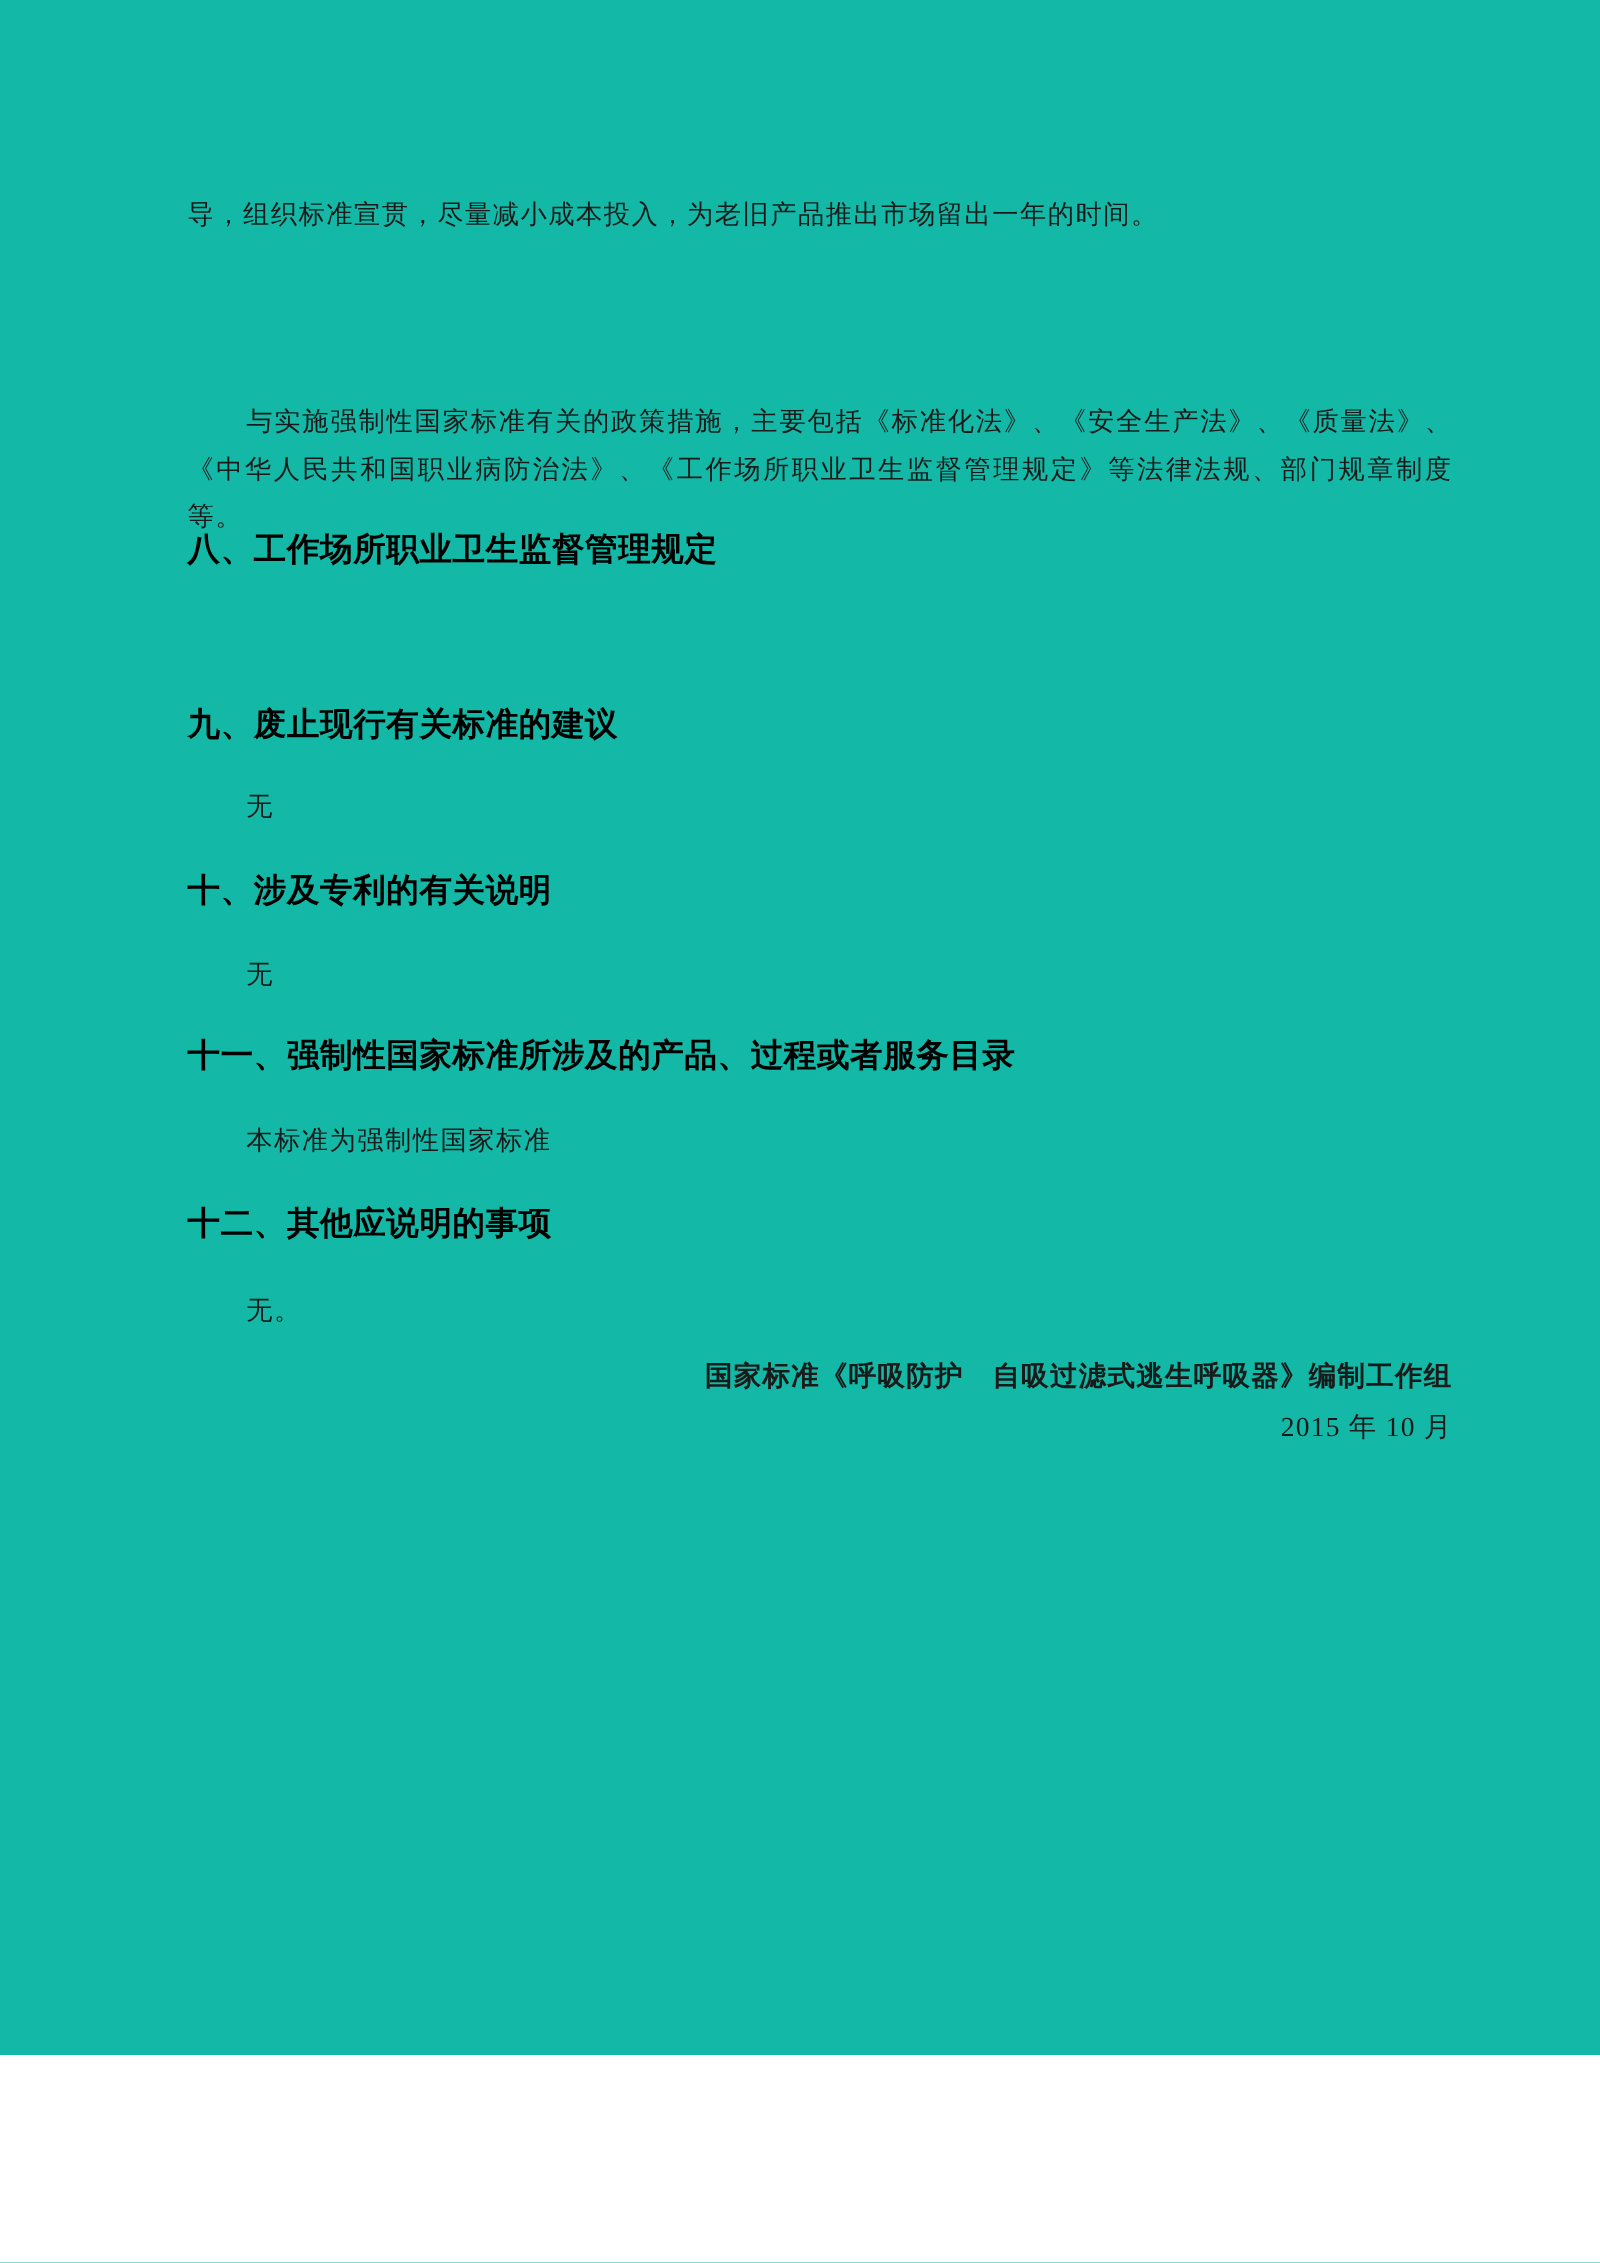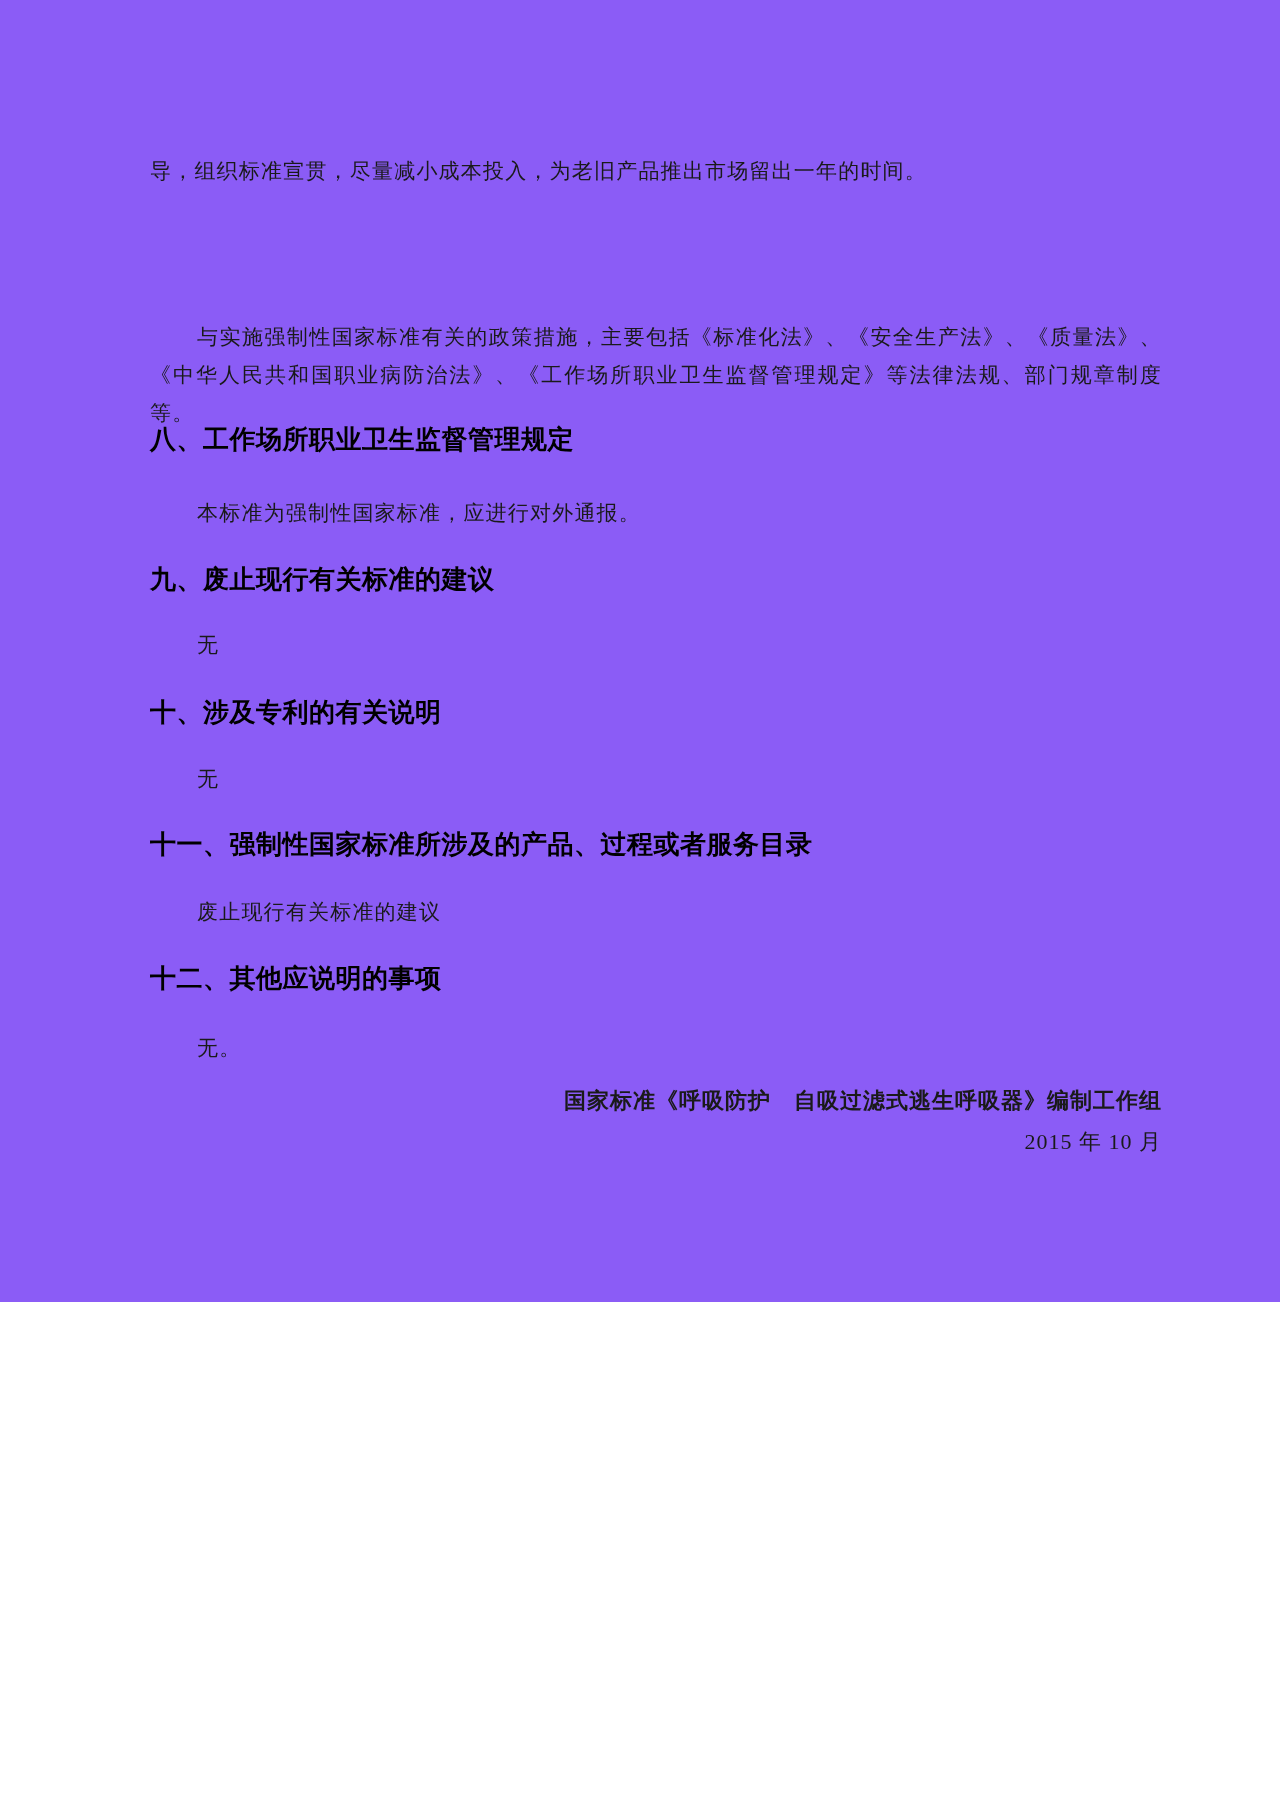--- a/index.html
+++ b/index.html
@@ -1,22 +1,22 @@
 <!DOCTYPE html>
 <html lang="zh"><head>
 <meta charset="utf-8">
 <style>
   * { margin: 0; padding: 0; box-sizing: border-box; }
   html, body { background: #ffffff; }
   .page {
     position: relative;
     width: 1280px;
-    height: 1302px;
+    height: 1644px;
     margin: 0 auto;
-    background: #8b5cf6;
+    background: #14b8a6;
     overflow: hidden;
     font-family: "Liberation Serif", "DejaVu Serif", serif;
     color: #1a1a1a;
     padding-left: 47px;
   }
   .content {
     position: absolute;
     left: 150px;
     right: 118px;
     top: 0;
@@ -81,30 +81,29 @@
 <body>
 
 <div class="page">
   <div class="content">
 
     <p id="blk-cont" class="abs body-text last-line">导，组织标准宣贯，尽量减小成本投入，为老旧产品推出市场留出一年的时间。</p>
 
     <p id="blk-p7" class="abs body-text indent">与实施强制性国家标准有关的政策措施，主要包括《标准化法》、《安全生产法》、《质量法》、《中华人民共和国职业病防治法》、《工作场所职业卫生监督管理规定》等法律法规、部门规章制度等。</p>
 
     <h2 id="blk-h8" class="abs heading">八、工作场所职业卫生监督管理规定</h2>
-    <p id="blk-p8" class="abs body-text indent last-line">本标准为强制性国家标准，应进行对外通报。</p>
 
     <h2 id="blk-h9" class="abs heading">九、废止现行有关标准的建议</h2>
     <p id="blk-p9" class="abs body-text indent last-line">无</p>
 
     <h2 id="blk-h10" class="abs heading">十、涉及专利的有关说明</h2>
     <p id="blk-p10" class="abs body-text indent last-line">无</p>
 
     <h2 id="blk-h11" class="abs heading">十一、强制性国家标准所涉及的产品、过程或者服务目录</h2>
-    <p id="blk-p11" class="abs body-text indent last-line">废止现行有关标准的建议</p>
+    <p id="blk-p11" class="abs body-text indent last-line">本标准为强制性国家标准</p>
 
     <h2 id="blk-h12" class="abs heading">十二、其他应说明的事项</h2>
     <p id="blk-p12" class="abs body-text indent last-line">无。</p>
 
     <p id="blk-sig-group" class="abs sig-line sig-group">国家标准《呼吸防护　自吸过滤式逃生呼吸器》编制工作组</p>
     <p id="blk-sig-date" class="abs sig-line">2015 年 10 月</p>
 
   </div>
 
   <div class="page-number">4</div>

